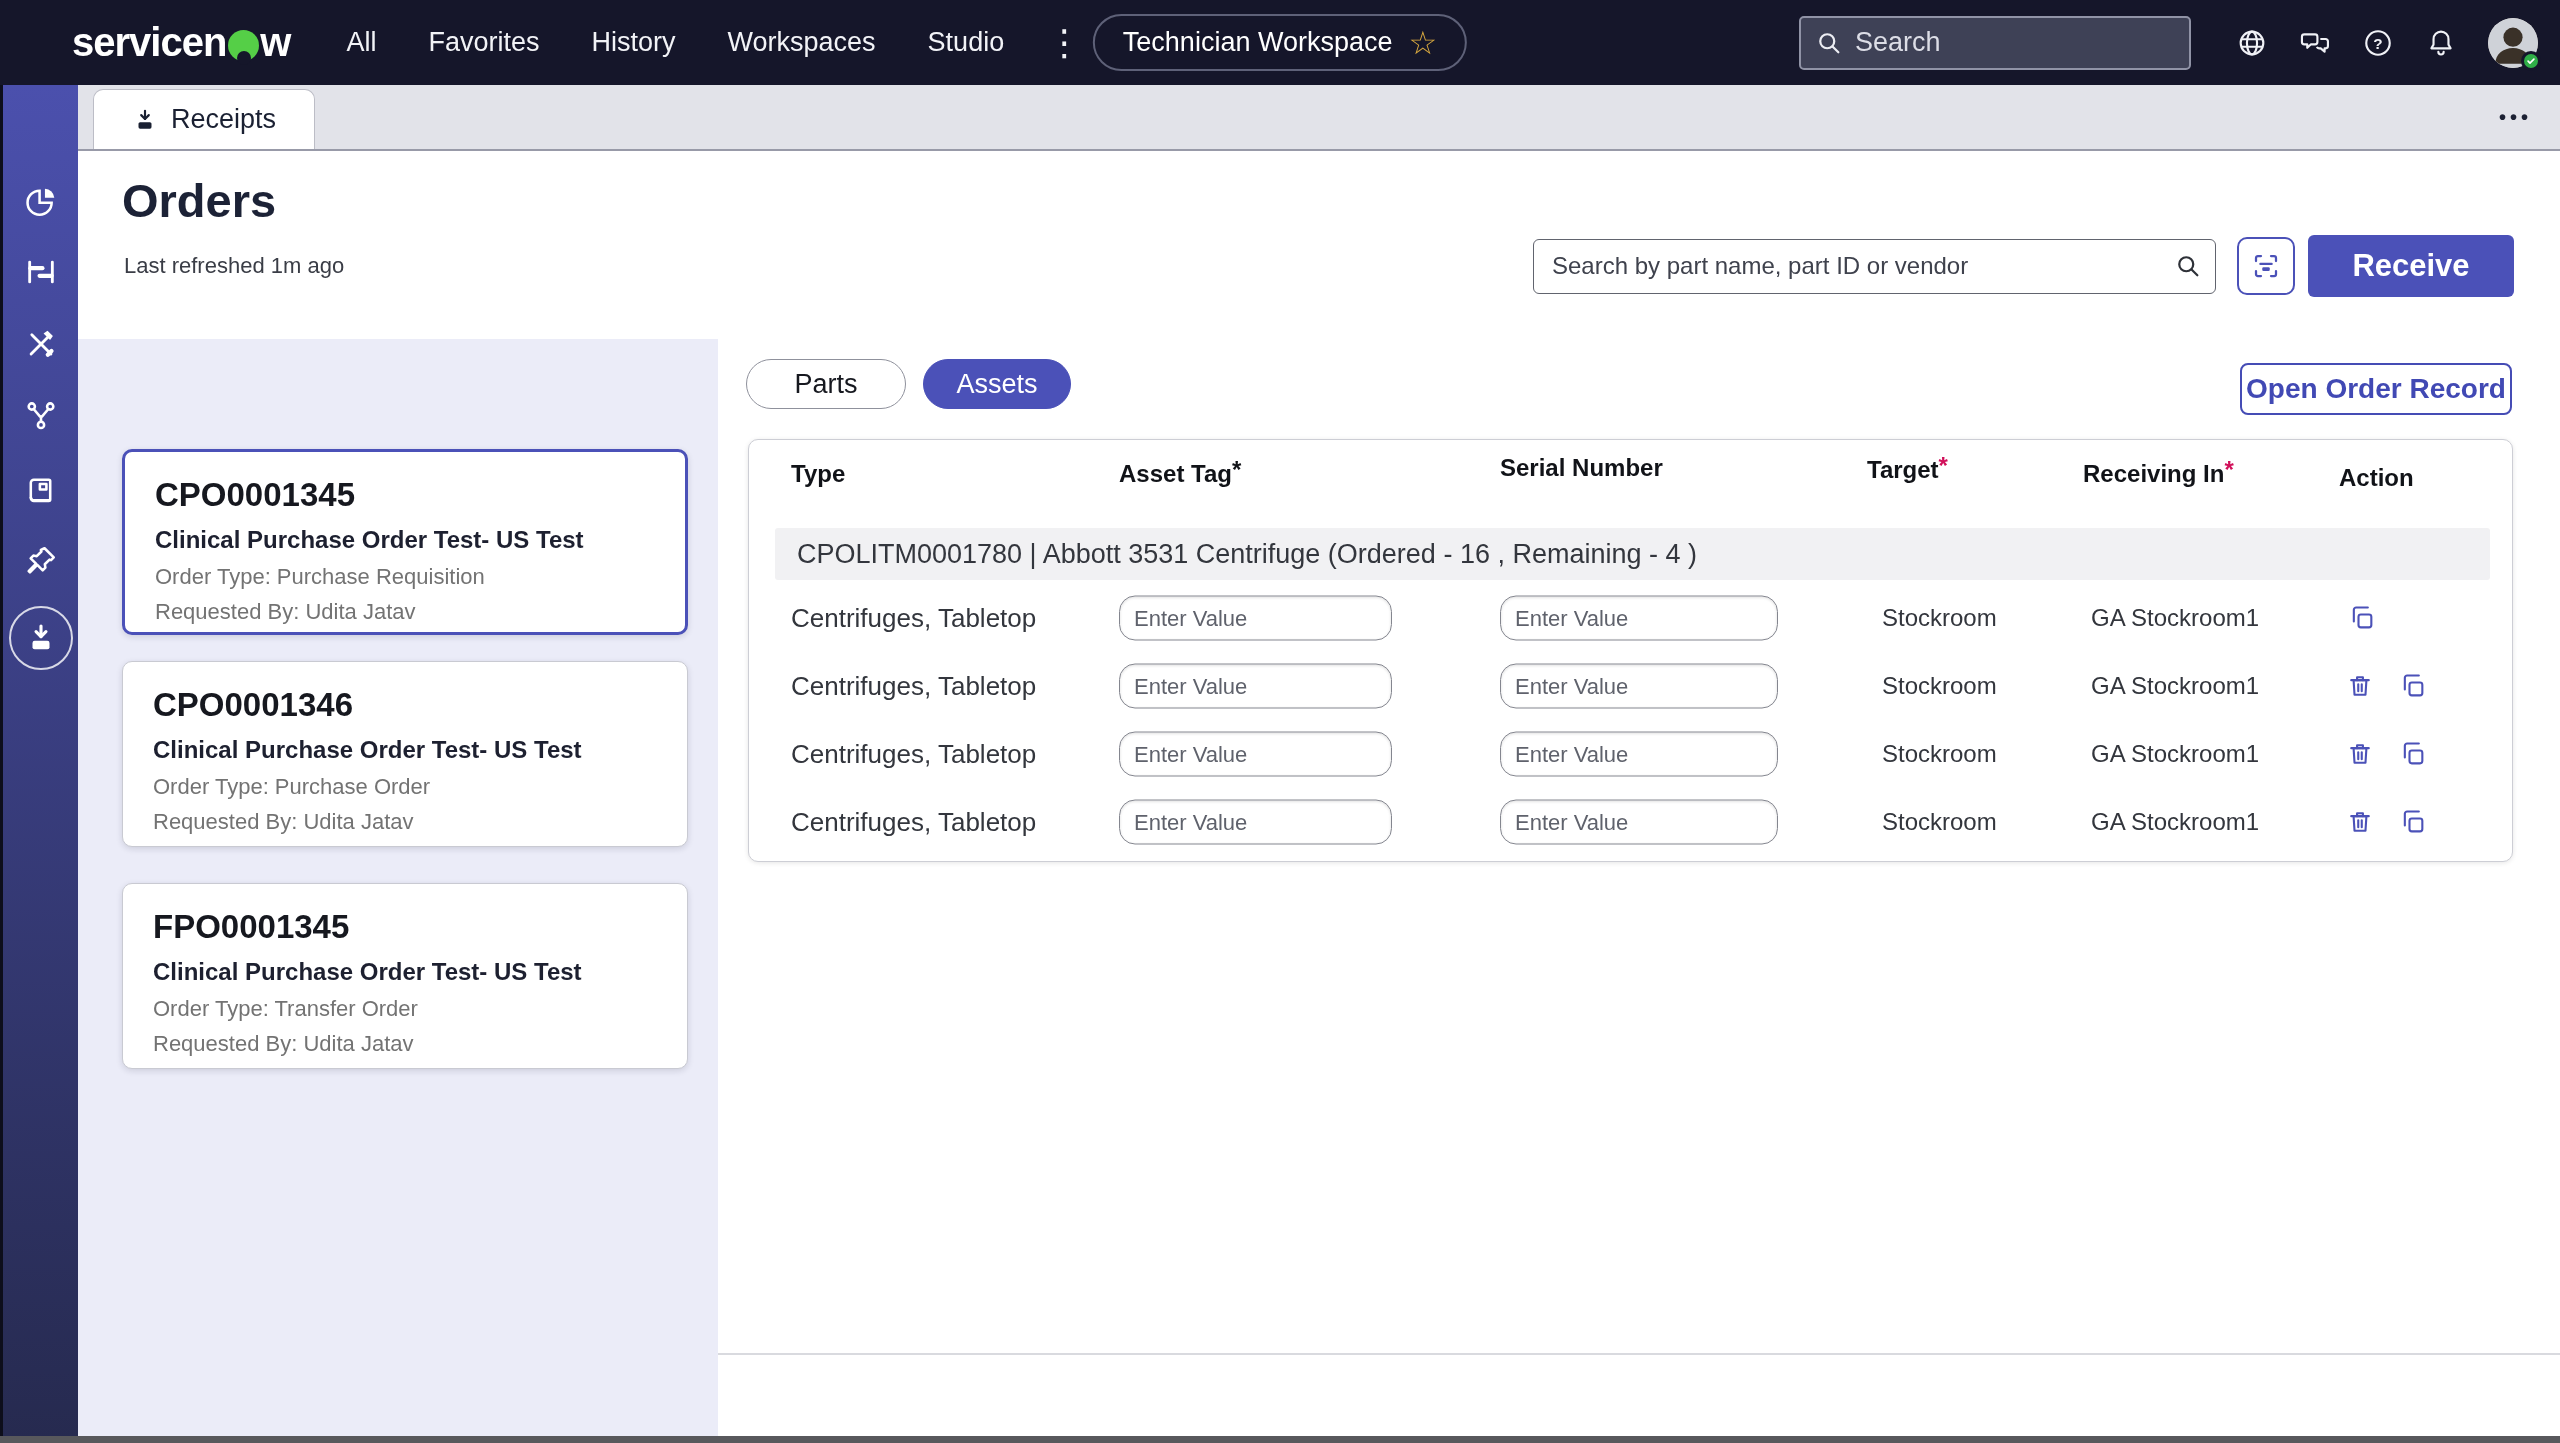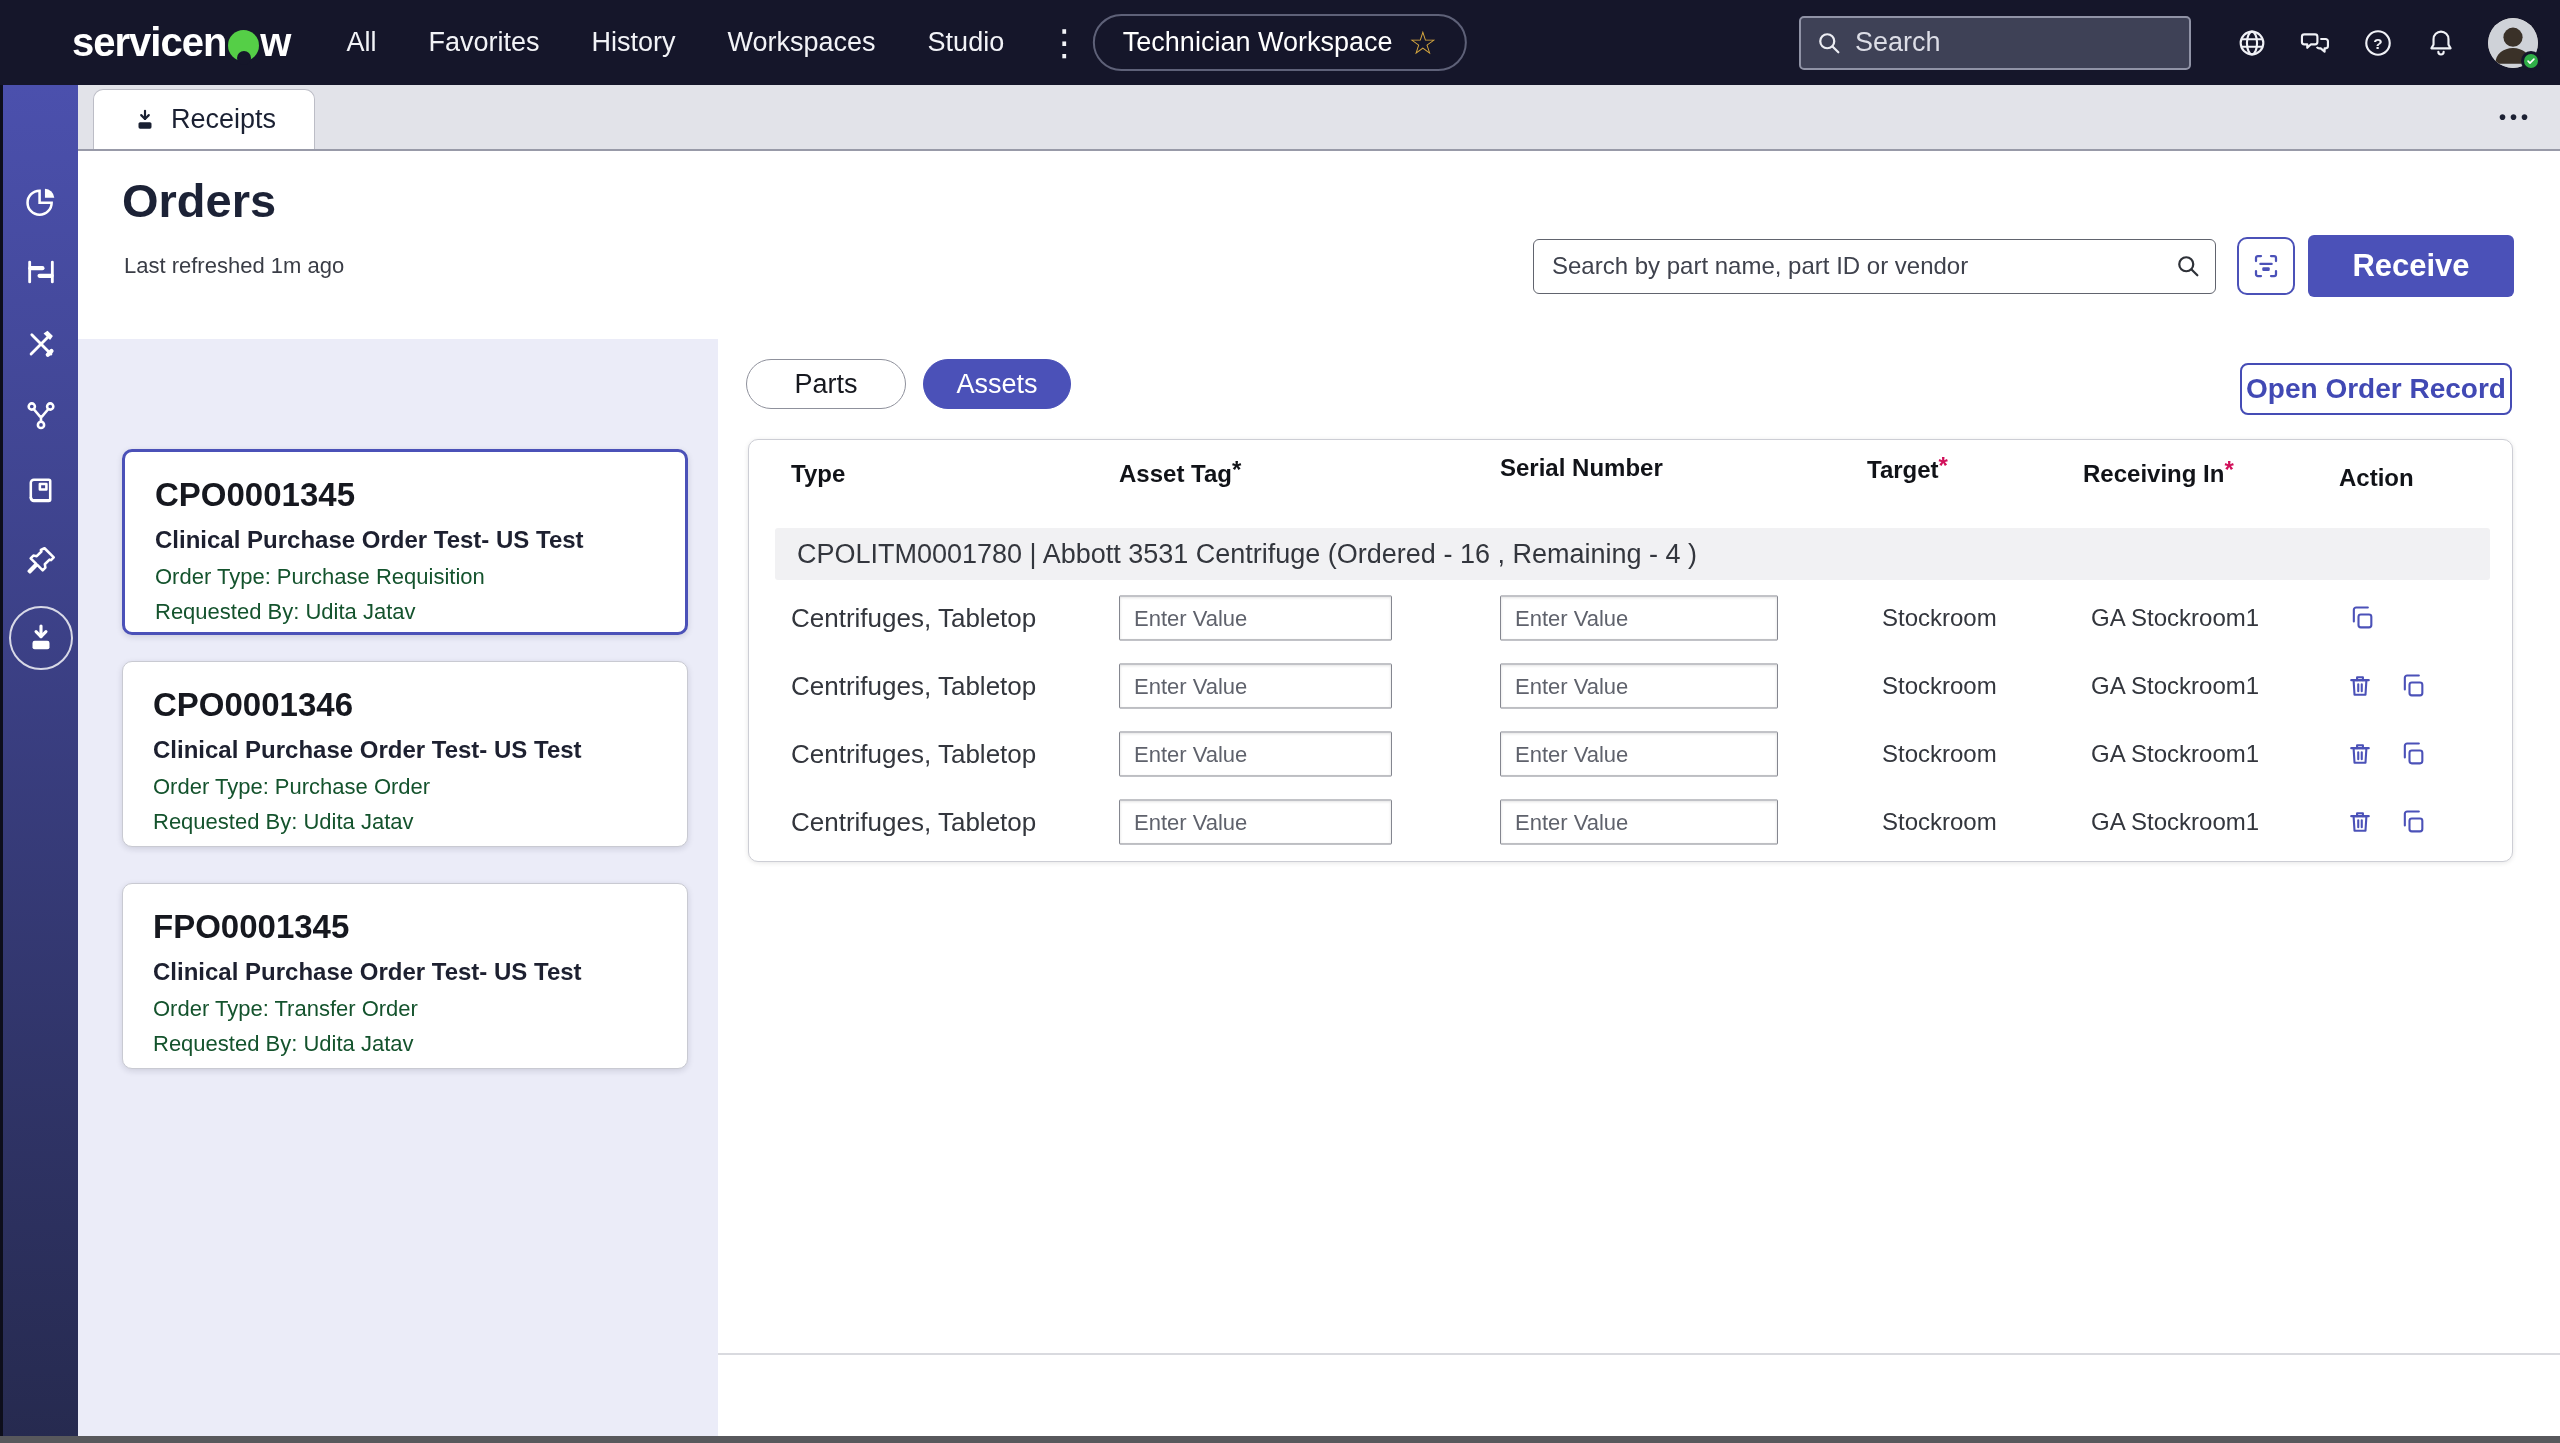--- a/index.html
+++ b/index.html
@@ -53,21 +53,21 @@
   .receive-btn { width:206px; height:62px; background:#4b51b8; color:#fff; border:none; border-radius:6px; font-size:31px; font-weight:600; font-family:inherit; }
 
   
   .left-panel { position:absolute; left:0; top:188px; width:640px; bottom:7px; background:#ebecf8; }
   .stockroom-select { position:absolute; left:44px; top:22px; width:566px; height:58px; background:#fff; border:1px solid #606470; border-radius:8px; display:flex; align-items:center; justify-content:space-between; padding:0 20px 0 26px; }
   .stockroom-value { font-size:28px; color:#16181f; }
   .order-card { position:absolute; left:44px; width:566px; height:186px; background:#fff; border:1px solid #c9cad2; border-radius:10px; box-shadow:0 2px 6px rgba(30,30,60,0.14); padding:24px 30px; text-align:left; }
   .order-card.selected { border:3px solid #4b51b8; }
   .order-number { font-size:33px; font-weight:700; color:#16181f; margin-bottom:12px; }
   .order-name { font-size:24px; font-weight:700; color:#1d2030; margin-bottom:10px; }
-  .order-meta { font-size:22px; color:#14532d; margin-bottom:9px; }
+  .order-meta { font-size:22px; color:#737373; margin-bottom:9px; }
 
   
   .main-panel { position:absolute; left:640px; top:188px; right:0; bottom:7px; background:#fff; }
   .pill { height:50px; border-radius:25px; font-size:27px; font-family:inherit; display:flex; align-items:center; justify-content:center; }
   .parts-pill { position:absolute; left:28px; top:20px; width:160px; background:#fff; border:1px solid #8f919c; color:#16181f; }
   .assets-pill { position:absolute; left:205px; top:20px; width:148px; background:#4b51b8; border:1px solid #4b51b8; color:#fff; }
   .open-order-btn { position:absolute; right:48px; top:24px; width:272px; height:52px; background:#fff; border:2px solid #454cb5; border-radius:8px; color:#4149b4; font-size:28px; font-weight:700; font-family:inherit; }
   .bottom-divider { position:absolute; left:0; right:0; top:1014px; height:2px; background:#d9dadf; }
 
   .table-card { position:absolute; left:30px; right:47px; top:100px; height:423px; background:#fff; border:1px solid #cdced5; border-radius:10px; box-shadow:0 1px 5px rgba(0,0,0,0.10); overflow:hidden; }
@@ -75,21 +75,21 @@
   .th-type { left:42px; } .th-asset { left:370px; } .th-serial { left:751px; top:14px; }
   .th-target { left:1118px; top:16px; } .th-recv { left:1334px; } .th-action { left:1590px; top:24px; }
   .ast { position:relative; top:-4px; } .ast-black { color:#111318; } .ast-red { color:#d1105a; }
   .group-row { position:absolute; left:26px; right:22px; top:88px; height:52px; background:#f1f1f3; border-radius:3px; display:flex; align-items:center; padding-left:22px; font-size:27px; color:#33363d; }
   .asset-row { position:absolute; left:0; right:0; height:68px; }
   .r0 { top:144px; } .r1 { top:212px; } .r2 { top:280px; } .r3 { top:348px; }
   .cell { position:absolute; top:50%; transform:translateY(-50%); white-space:nowrap; }
   .cell-type { left:42px; font-size:26px; color:#33363d; }
   .cell-in1 { left:370px; width:273px; height:45px; }
   .cell-in2 { left:751px; width:278px; height:45px; }
-  .cell-in1 input, .cell-in2 input { width:100%; height:100%; border:1px solid #84868f; border-radius:1px; box-shadow:inset 0 1px 3px rgba(0,0,0,0.14); padding:16px 14px; font-size:22px; font-family:inherit; color:#2e3138; outline:none; }
+  .cell-in1 input, .cell-in2 input { width:100%; height:100%; border:1px solid #84868f; border-radius:16px; box-shadow:inset 0 1px 3px rgba(0,0,0,0.14); padding:16px 14px; font-size:22px; font-family:inherit; color:#2e3138; outline:none; }
   .cell-in1 input::placeholder, .cell-in2 input::placeholder { color:#5f626c; }
   .cell-target { left:1133px; font-size:24px; color:#33363d; }
   .cell-recv { left:1342px; font-size:24px; color:#33363d; }
   .icon-btn { position:absolute; top:50%; transform:translateY(-50%); background:none; border:none; color:#4b51b8; }
   .ic-trash { left:1597px; } .ic-copy { left:1650px; } .ic-copy-solo { left:1599px; }
 
   .bottom-bar { position:absolute; left:0; right:0; bottom:0; height:7px; background:#58585c; z-index:40; }
 </style>
 </head>
 <body>

